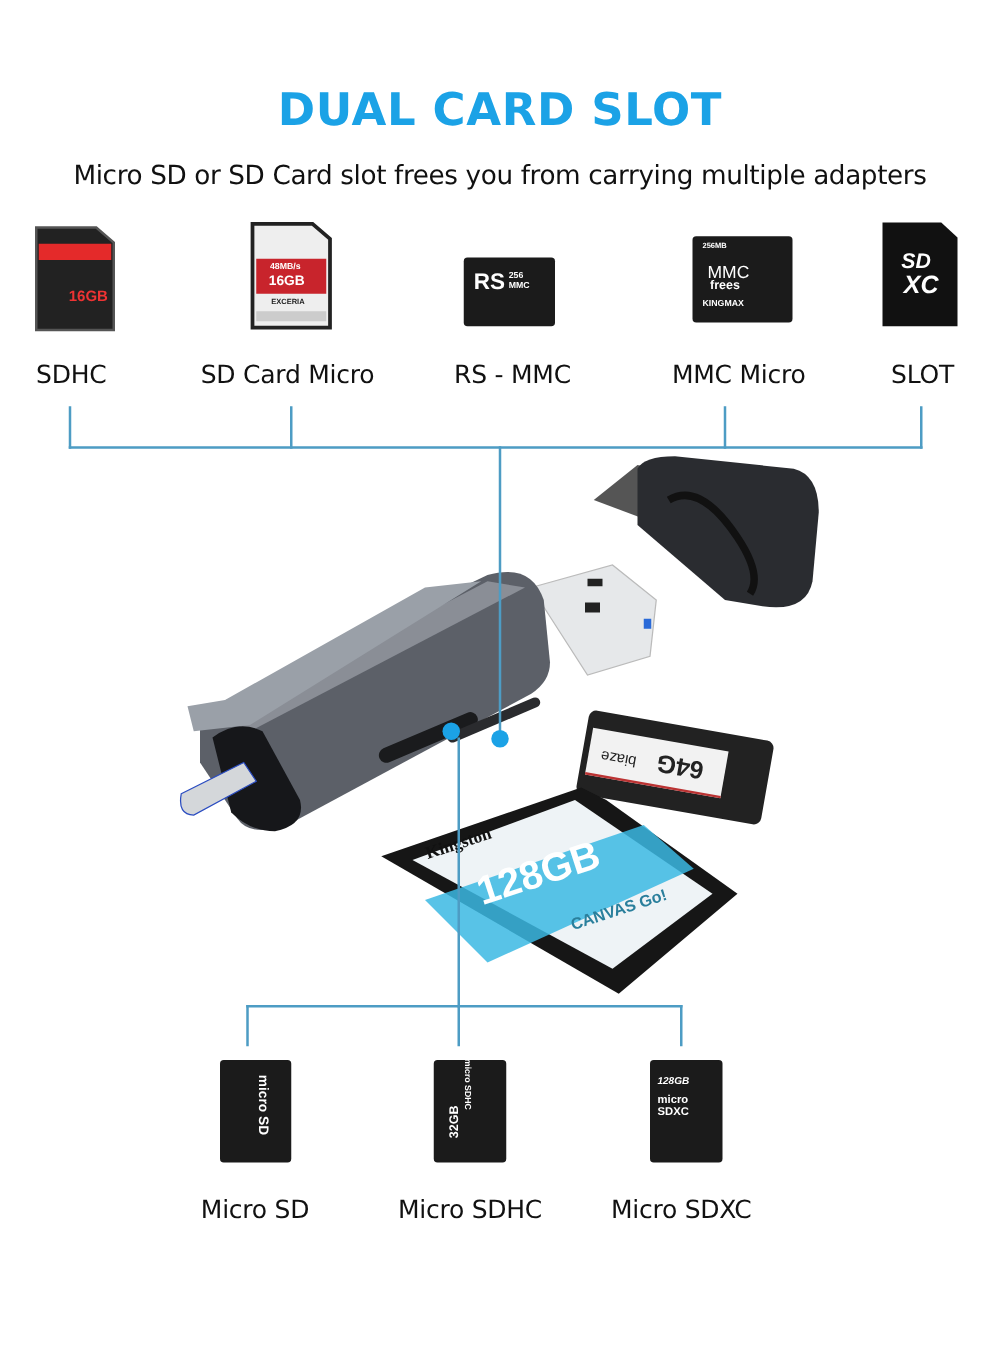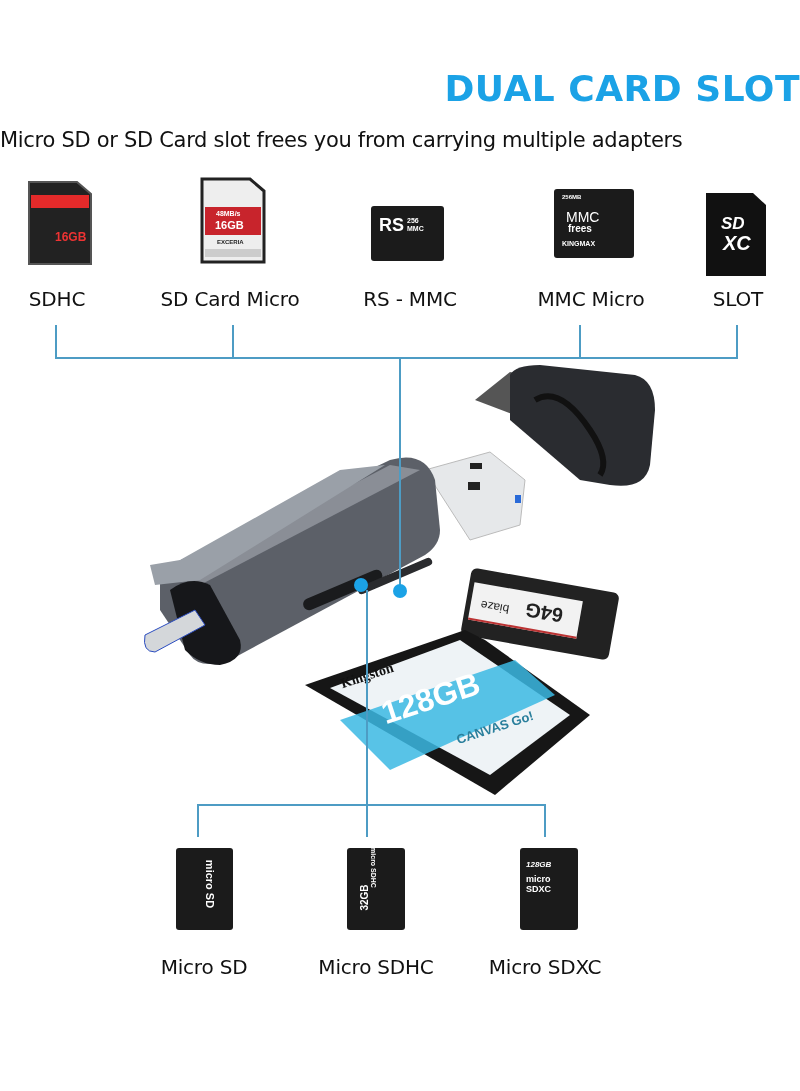--- a/index.html
+++ b/index.html
@@ -1,19 +1,19 @@
 <!DOCTYPE html>
 <html><head>
 <meta charset="utf-8">
 <style>
 *{box-sizing:border-box;margin:0;padding:0}
 body{width:800px;height:1091px;background:#fff;font-family:"DejaVu Sans","Liberation Sans",sans-serif;position:relative;overflow:hidden;color:#111}
 .abs{position:absolute}
-#title{left:0;width:800px;top:68px;text-align:right;font-size:36px;font-weight:bold;color:#1ba2e6;letter-spacing:0.5px;font-family:"DejaVu Sans",sans-serif}
-#subtitle{left:0;width:800px;top:128px;font-size:21px;color:#111;font-family:"DejaVu Sans",sans-serif;letter-spacing:-0.3px}
+#title{left:0;width:800px;top:68px;text-align:center;font-size:36px;font-weight:bold;color:#1ba2e6;letter-spacing:0.5px;font-family:"DejaVu Sans",sans-serif}
+#subtitle{left:0;width:800px;top:128px;text-align:center;font-size:21px;color:#111;font-family:"DejaVu Sans",sans-serif;letter-spacing:-0.3px}
 .lbl{font-size:20px;text-align:left;white-space:nowrap;transform:translateX(-50%);letter-spacing:-0.2px}
 .line{background:#4d9cc4}
 .card{background:#1b1b1b;border-radius:3px}
 .ctext{color:#fff;font-weight:bold;font-family:"Liberation Sans",sans-serif;position:absolute;white-space:nowrap}
 </style>
 </head>
 <body>
 
 <div id="title" class="abs">DUAL CARD SLOT</div>
 <div id="subtitle" class="abs">Micro SD or SD Card slot frees you from carrying multiple adapters</div>
@@ -38,21 +38,21 @@
 <div class="abs card" style="left:371px;top:206px;width:73px;height:55px;">
   <span class="ctext" style="left:8px;top:9px;font-size:18px">RS</span>
   <span class="ctext" style="left:36px;top:11px;font-size:7px;width:24px;white-space:normal;line-height:8px">256 MMC</span>
 </div>
 <div class="abs card" style="left:554px;top:189px;width:80px;height:69px;">
   <span class="ctext" style="left:8px;top:5px;font-size:6px">256MB</span>
   <span class="ctext" style="left:12px;top:20px;font-size:14px;font-weight:normal">MMC</span>
   <span class="ctext" style="left:14px;top:34px;font-size:10px">frees</span>
   <span class="ctext" style="left:8px;top:51px;font-size:7px">KINGMAX</span>
 </div>
-<div class="abs" style="left:705px;top:192px;width:62px;height:85px;text-decoration:underline;">
+<div class="abs" style="left:705px;top:177px;width:62px;height:85px;text-decoration:underline;">
   <svg width="62" height="85" viewBox="0 0 62 85">
       <path d="M1 1 H48 L61 13 V84 H1 Z" fill="#111"></path>
     </svg>
   <span class="ctext" style="left:16px;top:22px;font-size:17px;font-style:italic">SD</span>
   <span class="ctext" style="left:18px;top:40px;font-size:20px;font-style:italic">XC</span>
 </div>
 
 <div class="abs lbl" style="left:57px;top:287px">SDHC</div>
 <div class="abs lbl" style="left:230px;top:287px">SD Card Micro</div>
 <div class="abs lbl" style="left:410px;top:287px">RS - MMC</div>

